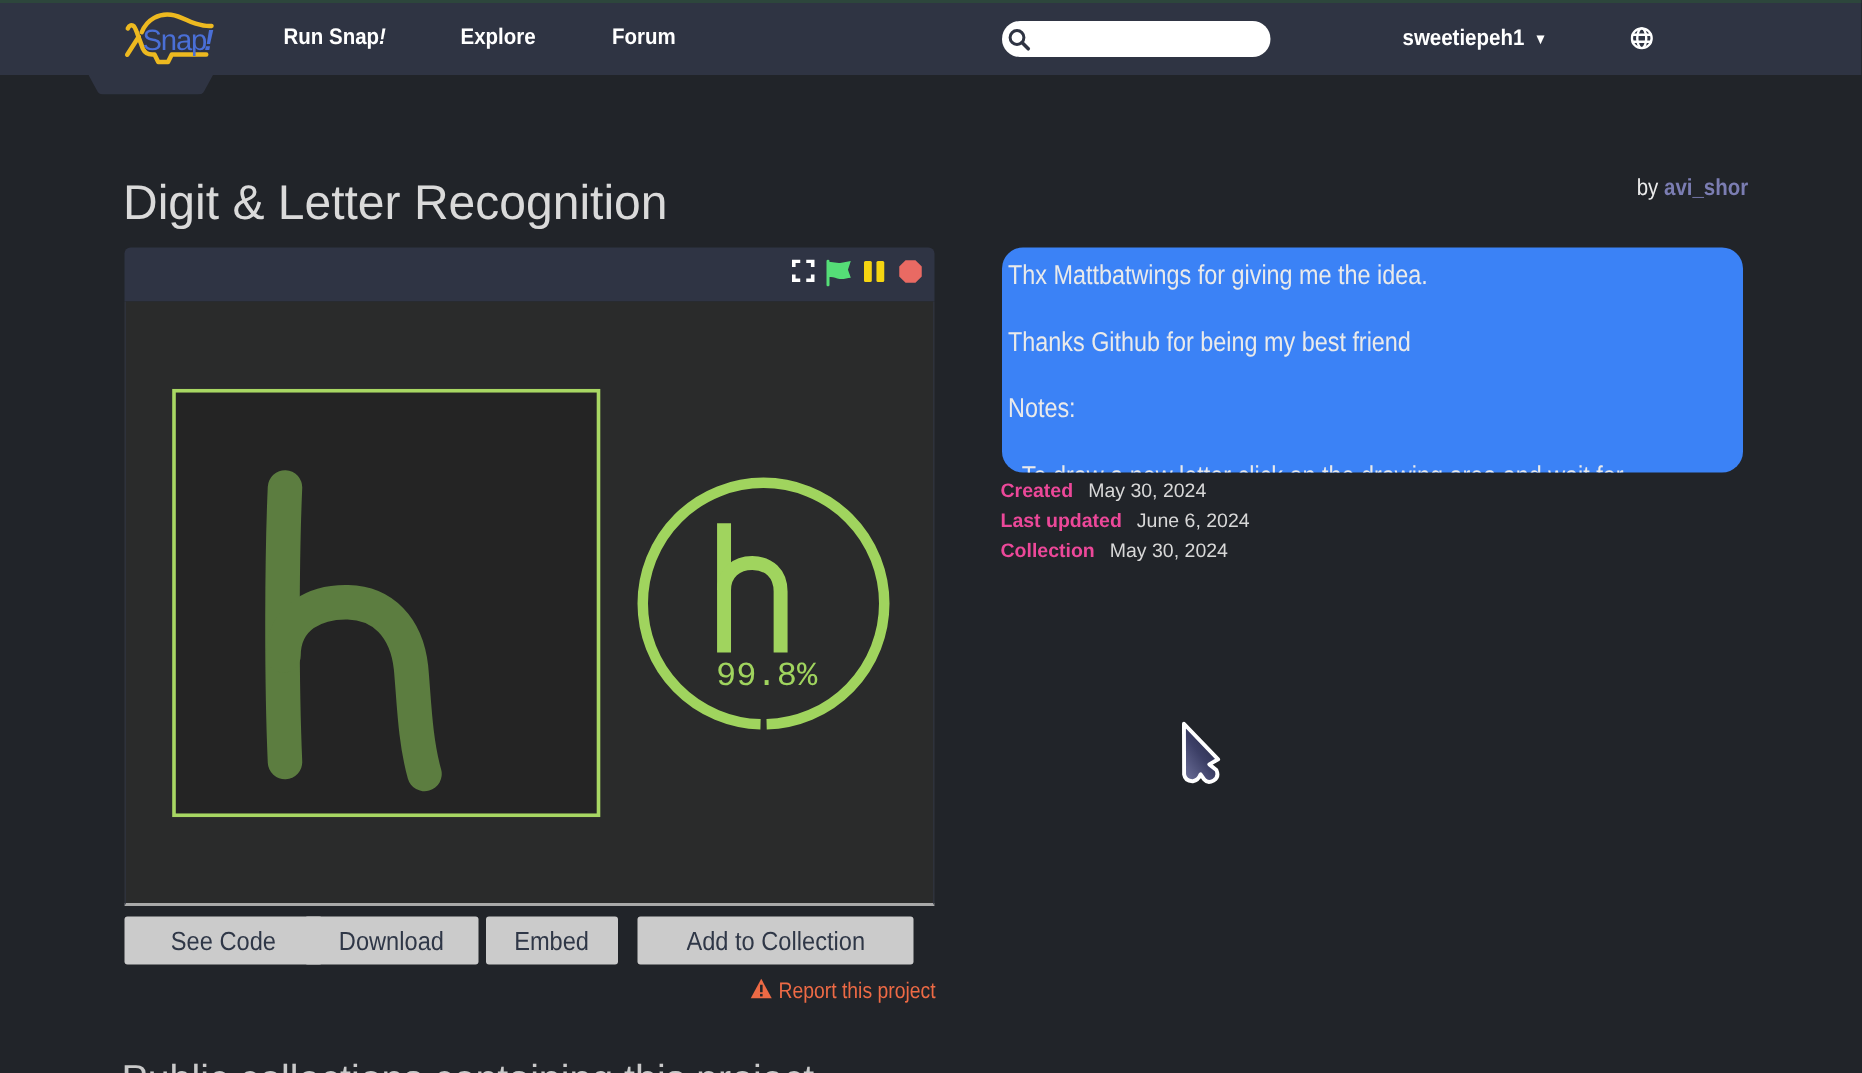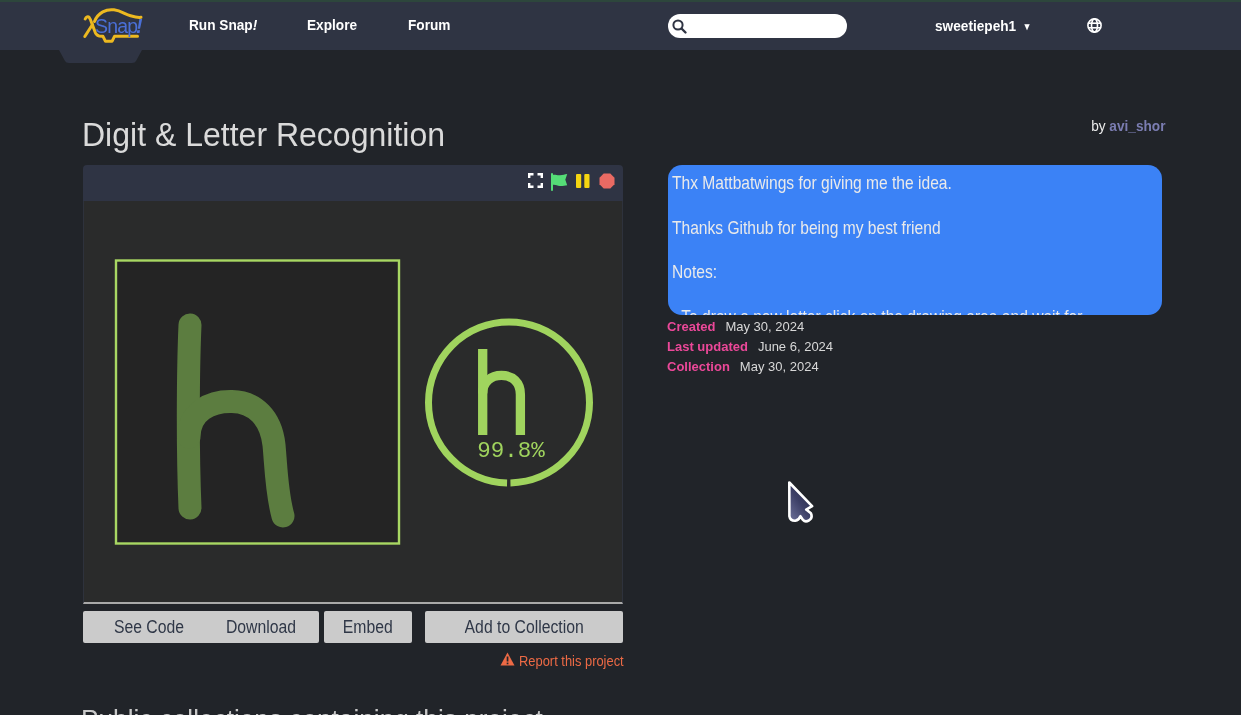--- a/index.html
+++ b/index.html
@@ -119,21 +119,21 @@
         <path d="M-26.3,-9 C-26.3,-20.5 -18,-27 -7.5,-27 C3.5,-27 11.4,-20 11.4,-8 L11.4,32.6"></path>
       </g>
       <text x="2" y="54.6" font-family="Liberation Mono,monospace" font-size="22.5" fill="#a0d45e" text-anchor="middle">99.8%</text>
     </g>
   </svg>
 </div>
 
 <div class="abs btn" style="left:83px;width:132px"><span>See Code</span></div>
 <div class="abs btn" style="left:203px;width:116px"><span>Download</span></div>
 <div class="abs btn" style="left:324px;width:88px"><span>Embed</span></div>
-<div class="abs btn" style="left:425px;width:198px"><span>Add to Collection</span></div>
+<div class="abs btn" style="left:425px;width:184px"><span>Add to Collection</span></div>
 
 <div class="abs" id="report" style="left:519px;top:652px">Report this project</div>
 <svg class="abs" style="left:500px;top:652px" width="15" height="14" viewBox="0 0 15 14">
   <path d="M7.5,0.5 L14.5,13.5 L0.5,13.5 Z" fill="#ed6a45"></path>
   <rect x="6.7" y="4.5" width="1.7" height="5" fill="#212429"></rect>
   <rect x="6.7" y="10.6" width="1.7" height="1.7" fill="#212429"></rect>
 </svg>
 
 <div class="abs meta" style="top:319px"><b>Created</b>May 30, 2024</div>
 <div class="abs meta" style="top:339px"><b>Last updated</b>June 6, 2024</div>

